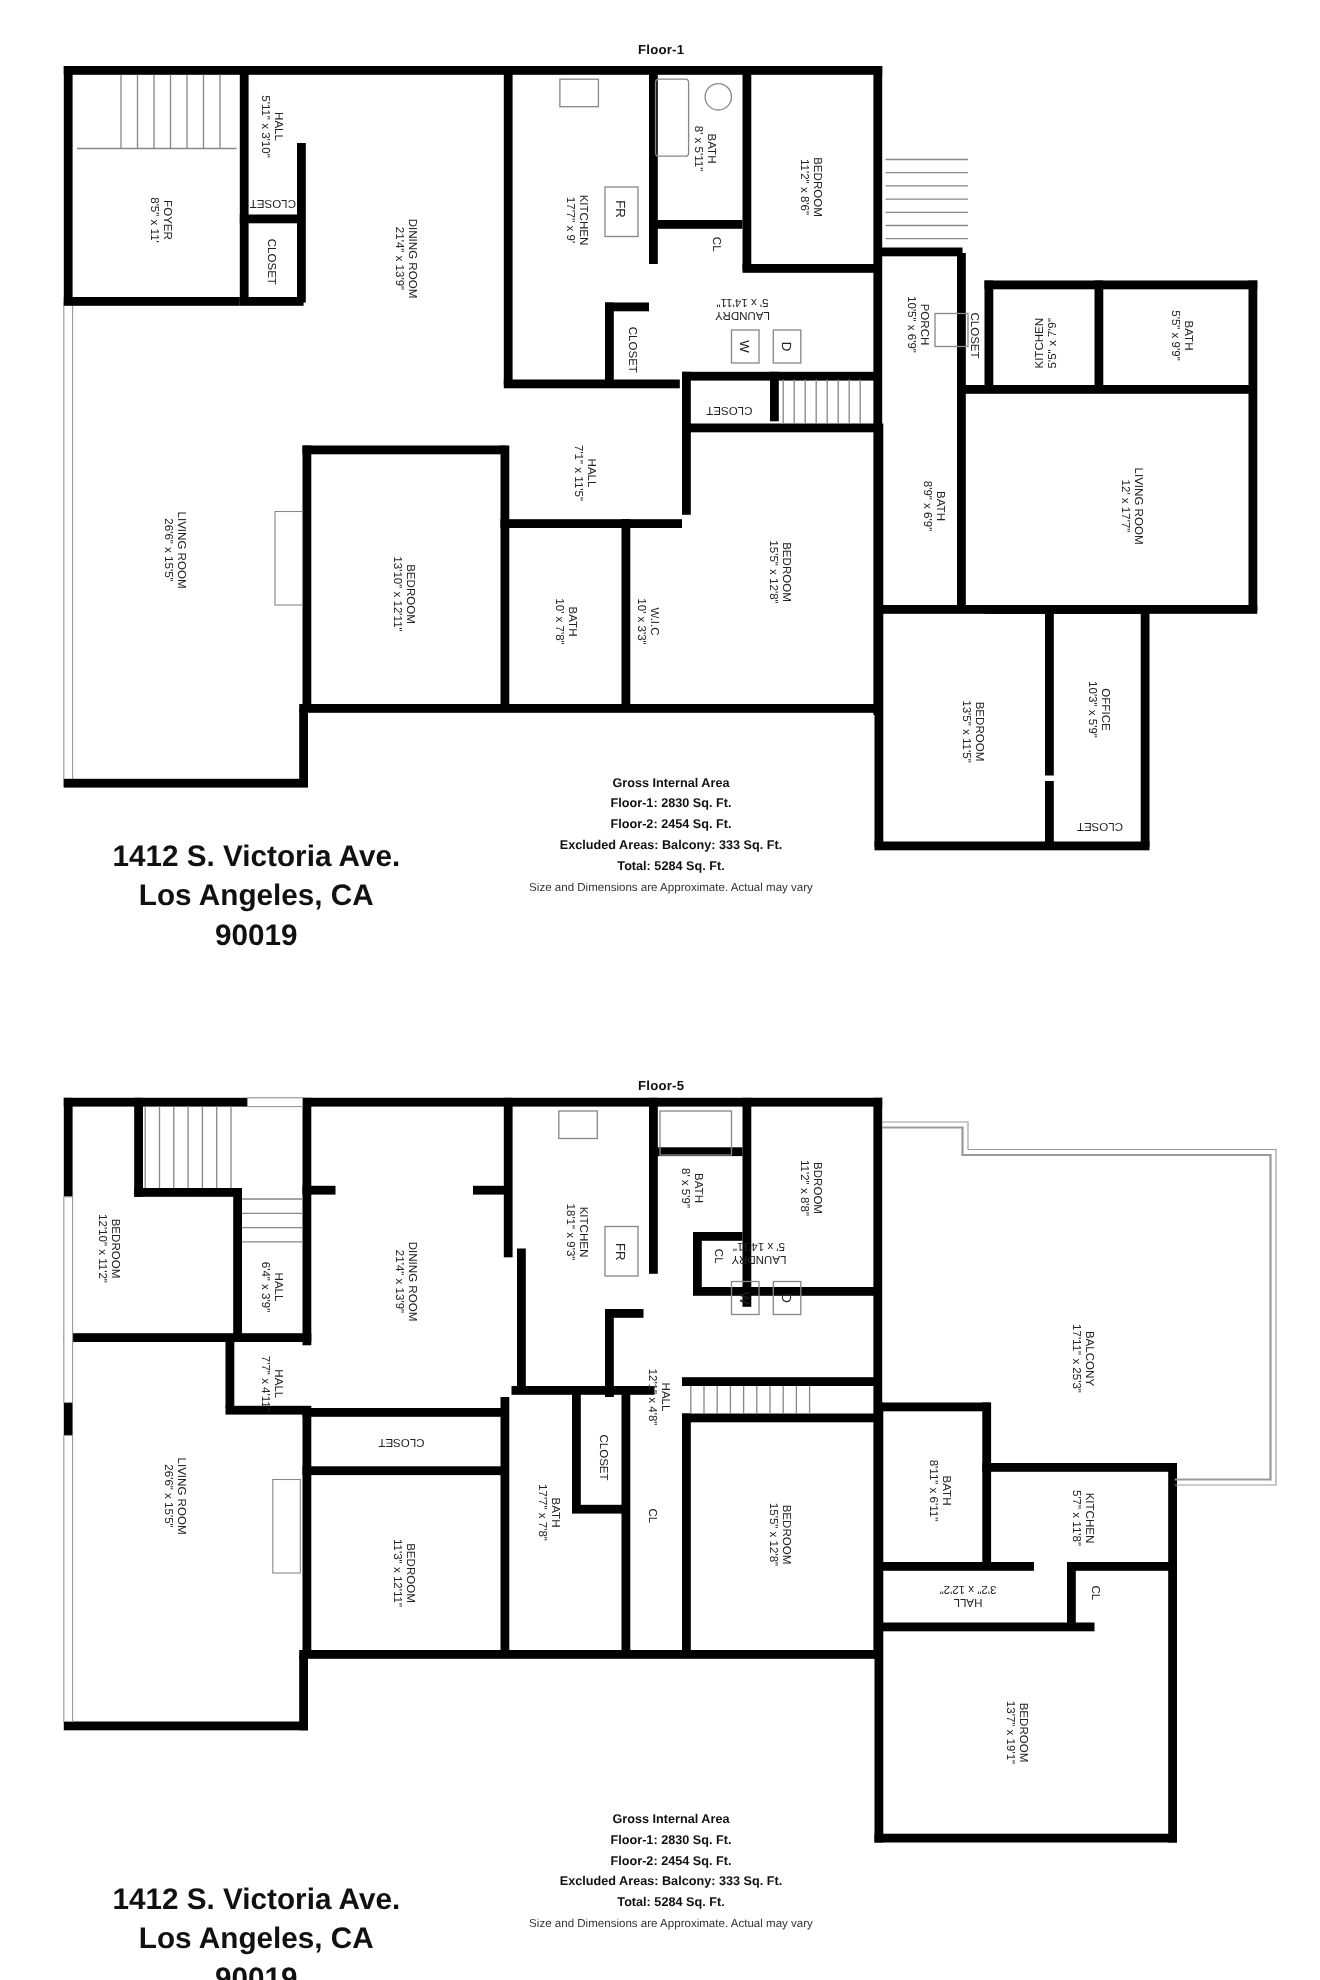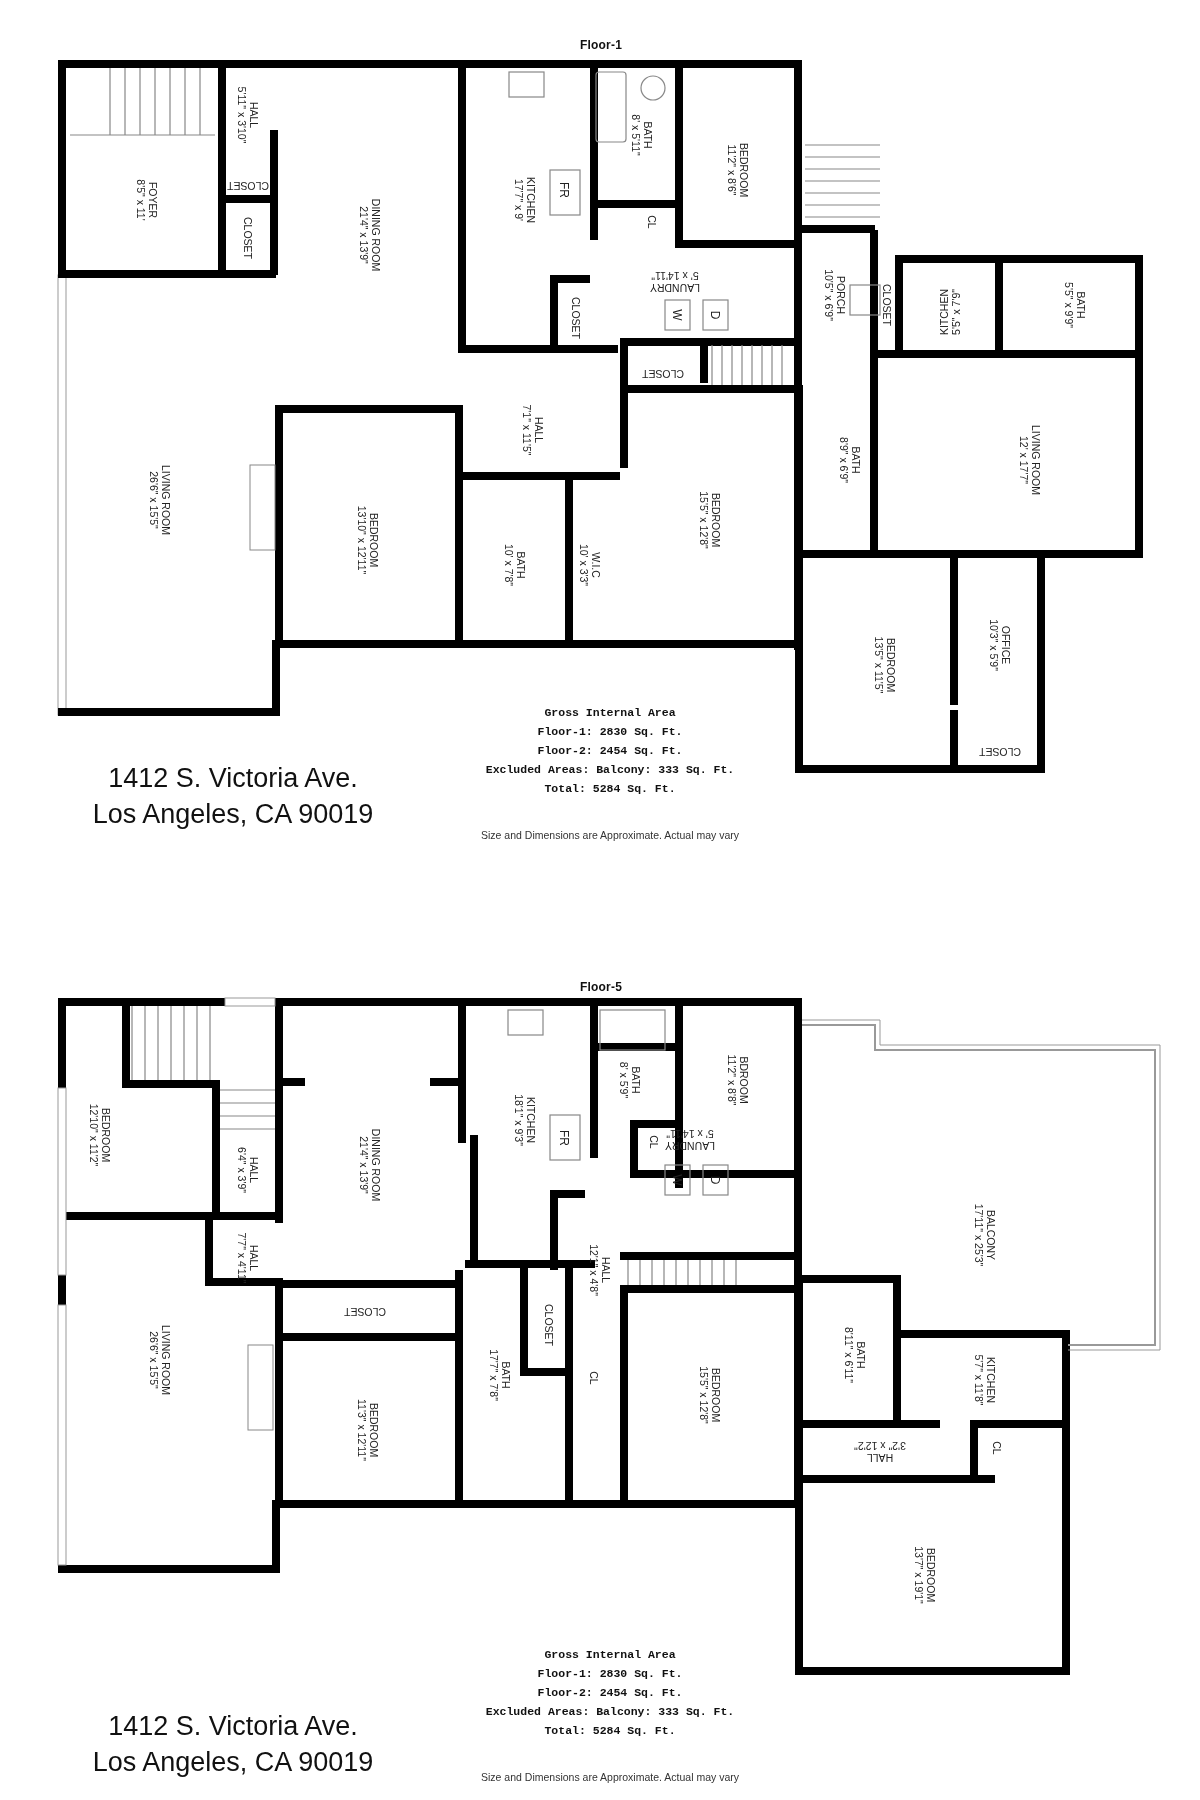--- a/index.html
+++ b/index.html
@@ -5,24 +5,24 @@
   html, body { margin:0; padding:0; background:#ffffff; }
   body { width:1200px; height:1800px; position:relative; overflow:hidden;
          font-family:"Liberation Sans", sans-serif; color:#111; }
   .floor-title { position:absolute; font-weight:bold; font-size:12px; letter-spacing:0.2px;margin-top:24px; }
   svg.plan { position:absolute; left:0; }
   .wall { fill:#000; }
   .thin { stroke:#888; stroke-width:1.2; fill:none; }
   .win { fill:#fff; stroke:#999; stroke-width:1; }
   .room-label { font-family:"Liberation Sans", sans-serif; font-size:10.5px; fill:#222; }
   .fixture-label { font-family:"Liberation Sans", sans-serif; font-size:12px; fill:#222; }
-  .address { position:absolute; left:88px; font-weight:normal; font-size:27px; line-height:36px; text-align:center; width:290px; }
+  .address { position:absolute; left:88px; font-weight:bold; font-size:27px; line-height:36px; text-align:center; width:290px; }
   .area-block { position:absolute; left:420px; width:380px; text-align:center; font-size:11.5px; line-height:19px; }
-  .area-block .b { font-weight:bold;font-family:Liberation Mono, monospace; }
-  .area-block .note { font-size:10.5px; color:#333;margin-top:28px; }
+  .area-block .b { font-weight:bold; }
+  .area-block .note { font-size:10.5px; color:#333; }
 </style>
 </head>
 <body>
 
 <div class="floor-title" style="left:580px; top:14px;">Floor-1</div>
 
 <svg class="plan" width="1200" height="800" viewBox="0 0 1200 800" style="top:0;">
 
   <g>
     <rect class="wall" x="58" y="60" width="744" height="8"></rect>

